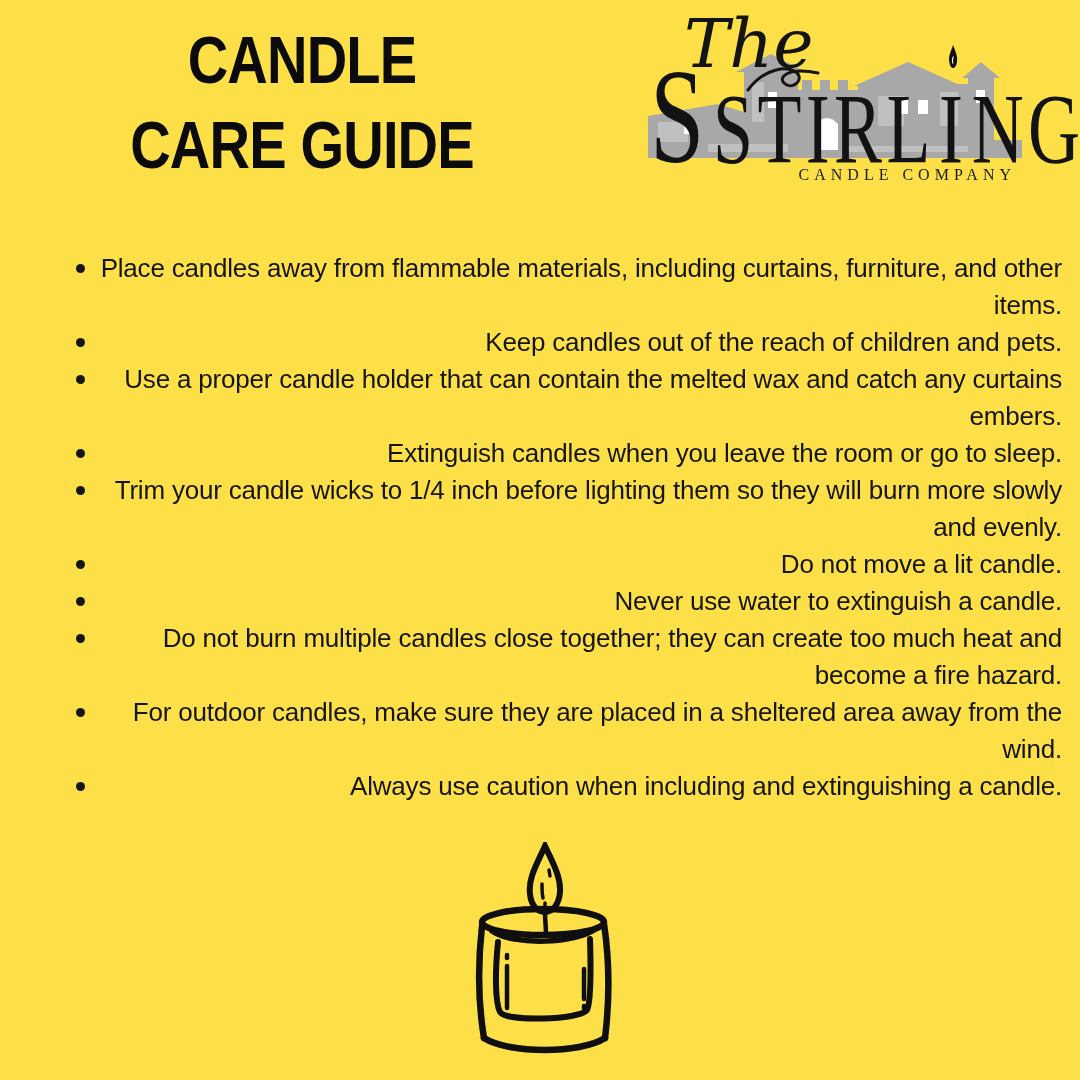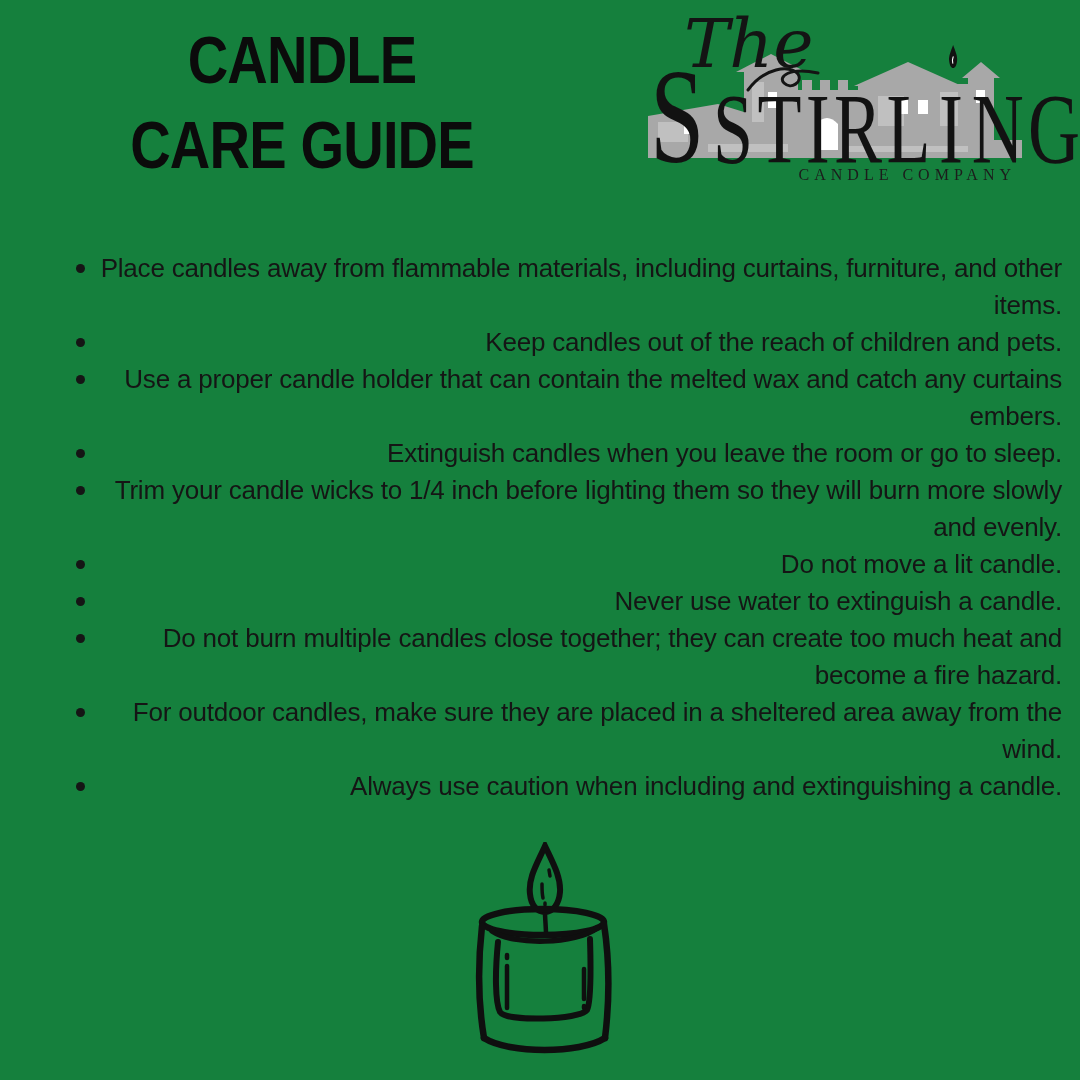--- a/index.html
+++ b/index.html
@@ -1,21 +1,21 @@
 <!DOCTYPE html>
 <html><head>
 <meta charset="utf-8">
 <style>
   * { margin:0; padding:0; box-sizing:border-box; }
   html,body { background:#ffffff; }
   body { font-family:"Liberation Sans", sans-serif; }
 
   .page {
     position:relative; width:1080px; height:1080px;
-    background:#15803d; overflow:hidden; color:#161616;
+    background:#fde047; overflow:hidden; color:#161616;
   }
 
   
   .title {
     position:absolute; left:0; top:18px; width:604px;
     text-align:center; font-weight:700; font-size:66px; line-height:85px;
     color:#0b0b0b; letter-spacing:-1px;
     transform:scaleX(0.85); transform-origin:50% 0;
   }
   .title .line { display:block; }

